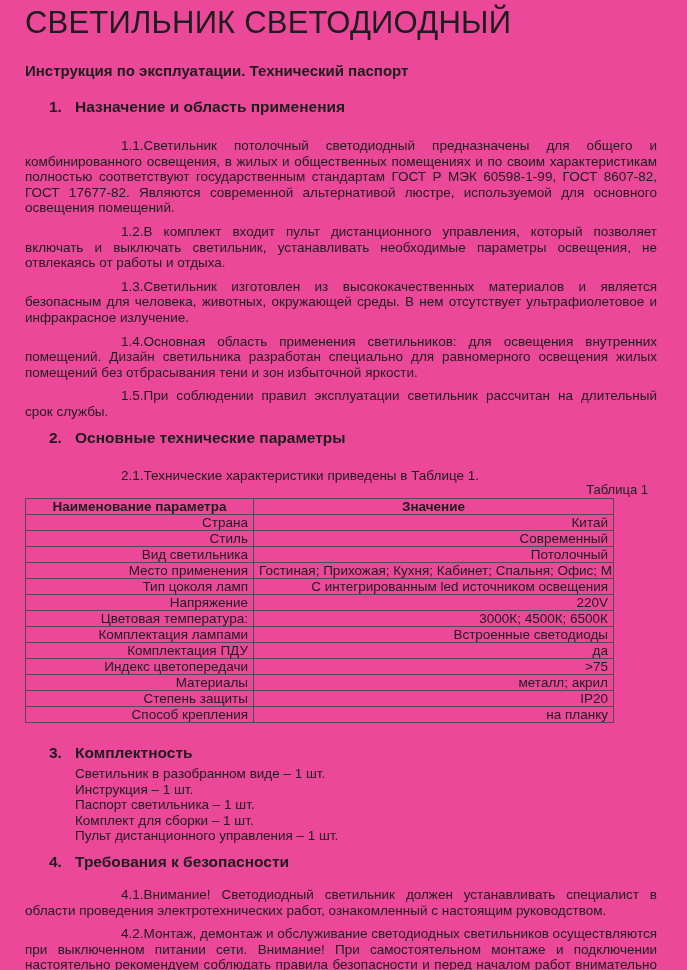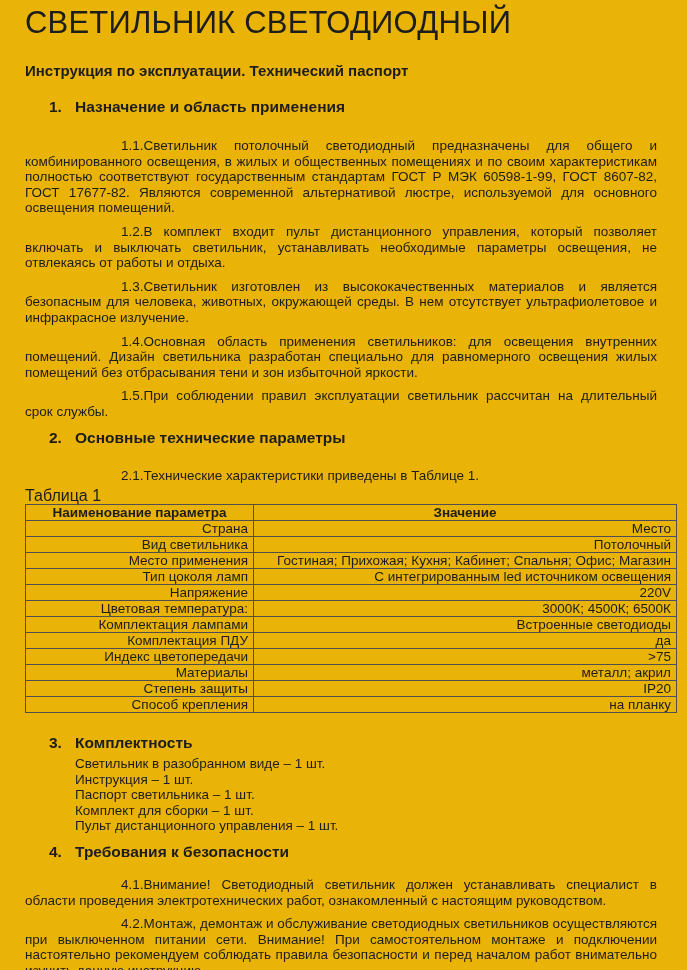--- a/index.html
+++ b/index.html
@@ -1,19 +1,19 @@
 <!DOCTYPE html>
 <html lang="ru"><head>
 <meta charset="utf-8">
 <style>
   html,body { margin:0; padding:0; background:#ffffff; }
   .page {
     width:687px; height:970px; box-sizing:border-box;
     padding:6px 30px 0 25px;
-    background:#eab308;
+    background:#ec4899;
     font-family:"Liberation Sans", sans-serif;
     color:#1d1d1d;
     overflow:hidden;
     position:relative;
   }
   .doc-title {
     margin:0; font-size:31px; font-weight:400; line-height:34px;
     letter-spacing:0.2px; white-space:nowrap;
   }
   .subtitle {
@@ -29,25 +29,25 @@
   #sec4-heading { margin-top:8px; }
   .para {
     margin:0; font-size:13.5px; line-height:15.6px;
     text-align:justify; text-indent:48px;
   }
   .pnum { display:inline-block; min-width:33px;margin-top:8px; }
   .para-first { margin-top:14px; }
   #p21 { margin-top:13px; text-align:left; }
   #p41 { margin-top:8px; }
   .tcaption {
-    margin-top:6px; text-align:left; padding-right:9px;
-    font-size:16px; line-height:14px;
+    margin-top:0; text-align:right; padding-right:9px;
+    font-size:13px; line-height:14px;
   }
   table.specs {
-    border-collapse:collapse; width:652px; margin-top:1px;
+    border-collapse:collapse; width:589px; margin-top:1px;
     table-layout:fixed;
   }
   table.specs th, table.specs td {
     border:1px solid #4f4f4f;
     font-size:13.5px; line-height:15px; height:15px;
     padding:0 5px; overflow:hidden; white-space:nowrap;
   }
   table.specs th { font-weight:700; text-align:center; }
   table.specs td { text-align:right; }
   table.specs col.c1 { width:228px; }
@@ -102,21 +102,25 @@
       </colgroup>
     <thead>
       <tr>
         <th>Наименование параметра</th>
         <th>Значение</th>
       </tr>
     </thead>
     <tbody>
       <tr>
           <td>Страна</td>
-          <td>Место</td>
+          <td>Китай</td>
+        </tr>
+      <tr>
+          <td>Стиль</td>
+          <td>Современный</td>
         </tr>
       <tr>
           <td>Вид светильника</td>
           <td>Потолочный</td>
         </tr>
       <tr>
           <td>Место применения</td>
           <td>Гостиная; Прихожая; Кухня; Кабинет; Спальня; Офис; Магазин</td>
         </tr>
       <tr>

